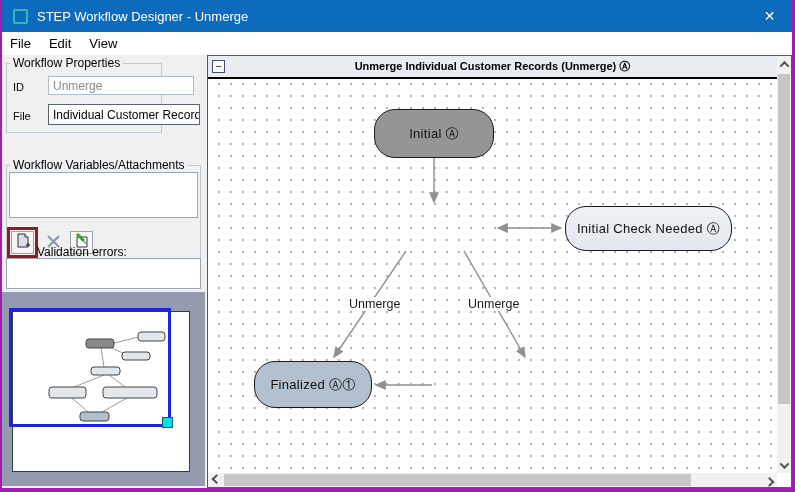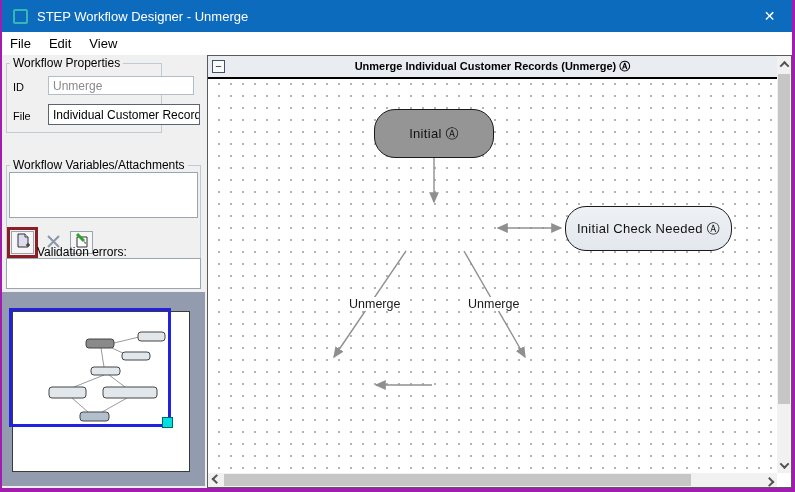--- a/index.html
+++ b/index.html
@@ -183,20 +183,21 @@
             <line x1="226" y1="77" x2="226" y2="121" marker-end="url(#arrE)"></line>
             <line x1="290" y1="147" x2="353" y2="147" marker-start="url(#arrS)" marker-end="url(#arrE)"></line>
             <line x1="198" y1="170" x2="126" y2="276" marker-end="url(#arrE)"></line>
             <line x1="256" y1="170" x2="317" y2="276" marker-end="url(#arrE)"></line>
             <line x1="224" y1="304" x2="168" y2="304" marker-end="url(#arrE)"></line>
           </g>
         </svg>
 
         <div class="node dark" style="left:166px; top:28px;  width:120px; height:49px;">Initial Ⓐ</div>
         <div class="node" style="left:357px; top:125px; width:167px; height:45px;">Initial Check Needed Ⓐ</div>
+        <div class="node steel" style="left:46px;  top:280px; width:118px; height:47px;">Finalized Ⓐ①</div>
 
         <span class="edge-label" style="left:139px; top:216px;">Unmerge</span>
         <span class="edge-label" style="left:258px; top:216px;">Unmerge</span>
       </div>
 
       <div class="vscroll">
         <div class="sb-btn v-up">
             <span class="chev up"></span>
           </div>
         <div class="v-thumb"></div>

